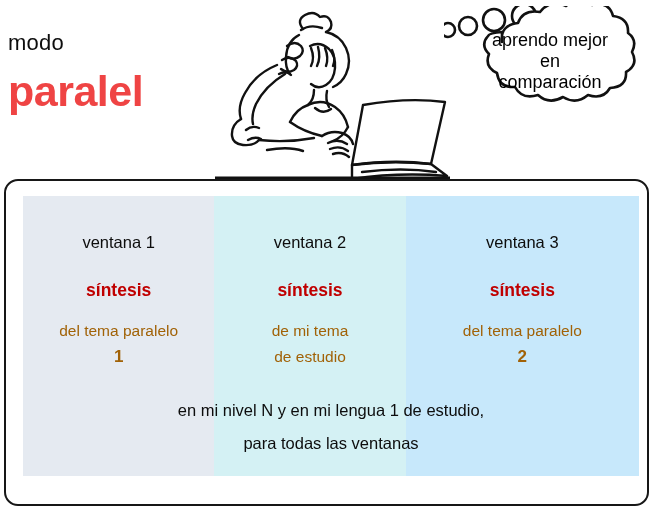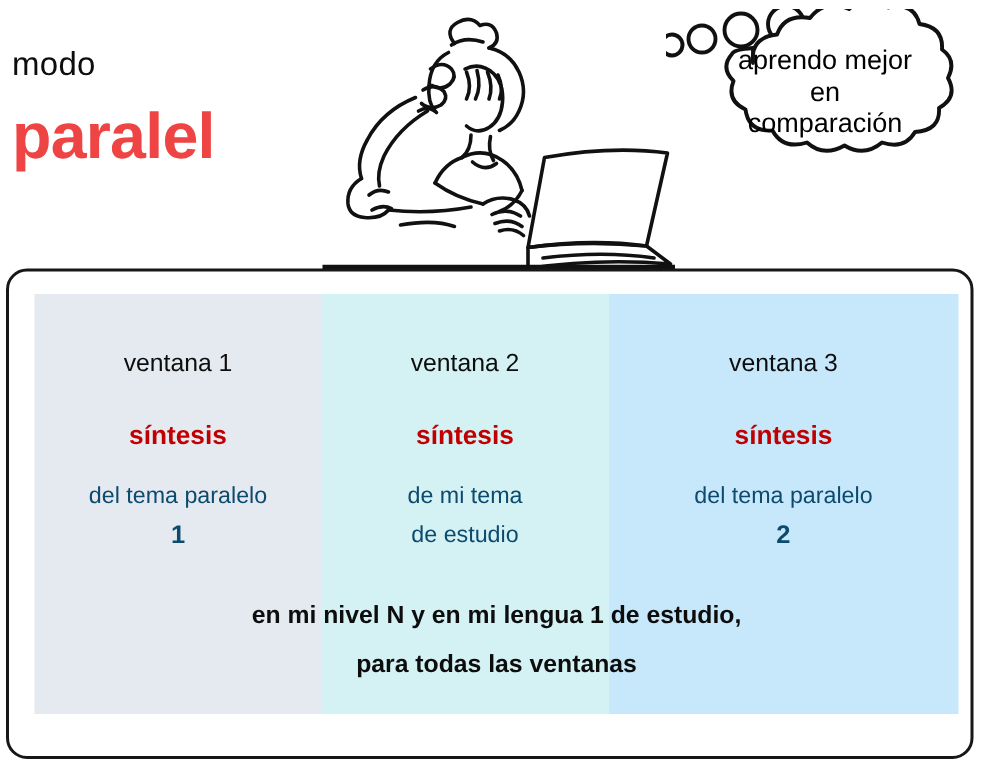--- a/index.html
+++ b/index.html
@@ -132,37 +132,36 @@
     color: #c00000;
   }
 
   .col-desc {
     position: absolute;
     left: 0; right: 0;
     top: 122px;
     text-align: center;
     font-size: 15.5px;
     line-height: 26px;
-    color: #0c4a6e;
+    color: #a16207;
   }
   .col-desc .line2-bold { font-weight: bold; font-size: 17px; }
 
   
   #footer-caption {
     position: absolute;
     left: 17px;
     top: 213px;
     width: 616px;
     text-align: center;
     font-size: 16.5px;
     line-height: 33px;
     color: #0d0d0d;
     z-index: 5;
     pointer-events: none;
-    font-weight: bold;
   }
   #footer-caption span { display: block; }
 </style>
 </head>
 <body>
 
 <div id="header">
 
   <div id="mode-label">modo</div>
 

